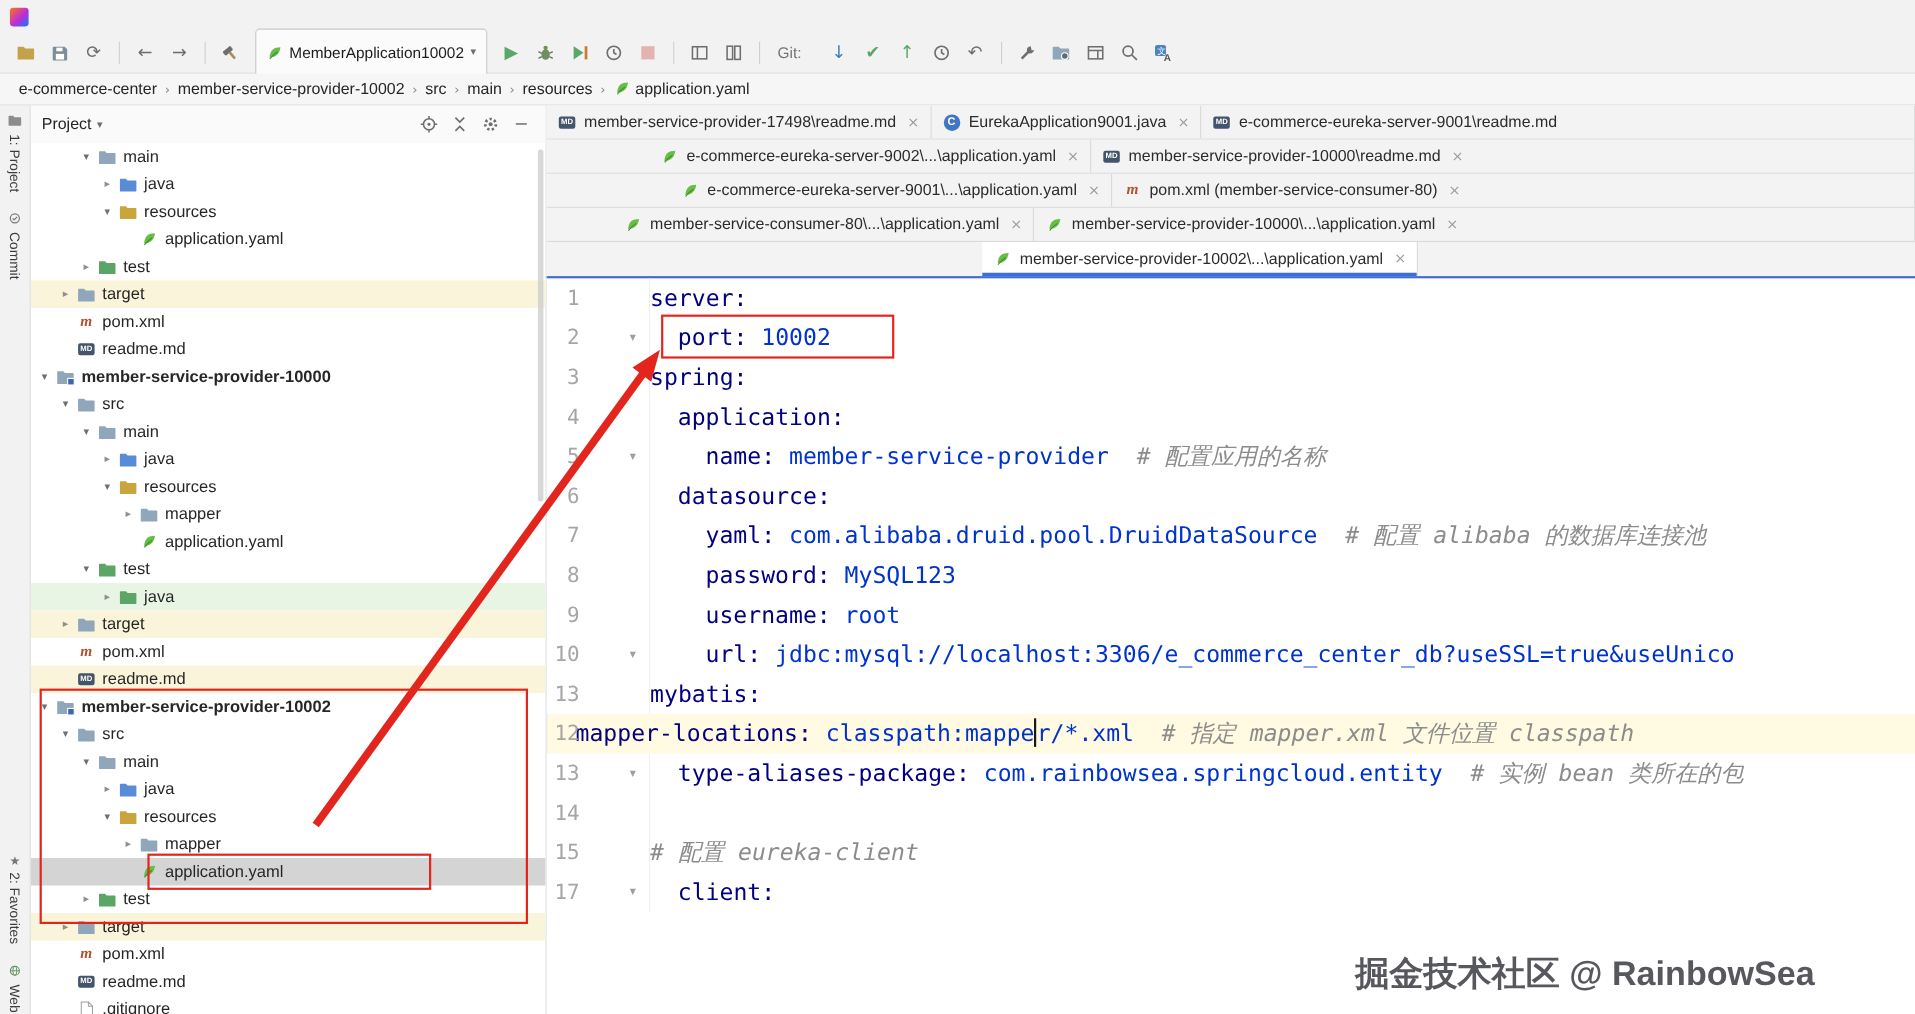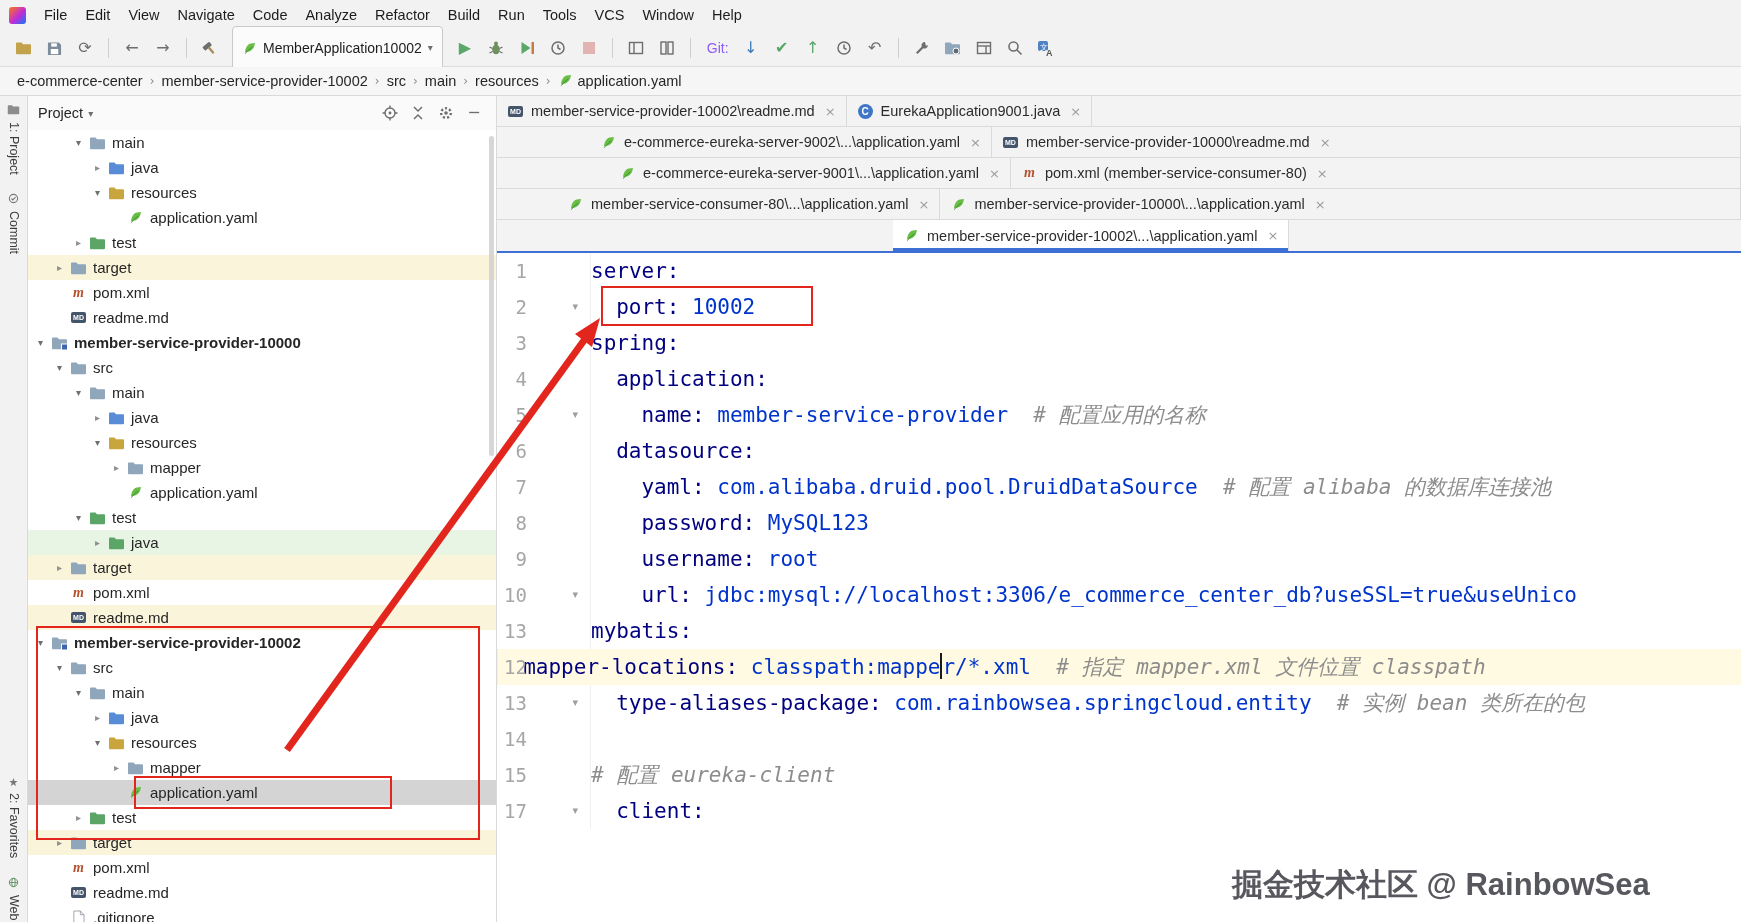--- a/index.html
+++ b/index.html
@@ -21,21 +21,21 @@
     background:#f2f2f2; border-bott om:1px solid #ddd; display:flex; align-items:center;
     padding-left:10px; gap:5px; border-bottom:1px solid #dcdcdc; }
   .tb-icon { width:26px; height:26px; display:inline-flex; align-items:center;
     justify-content:center; border-radius:4px; }
   .tb-sep { width:1px; height:20px; background:#cfcfcf; margin:0 5px; }
   .uni { font-family:"DejaVu Sans", sans-serif; font-size:16px; color:#6e6e6e; line-height:1; }
   .run-config { display:inline-flex; align-items:center; gap:6px; height:44px;
     border:1px solid #c9c9c9; border-radius:4px; background:#fbfbfb; padding:0 9px;
     font-size:14px; color:#1c1c1c; margin:0 4px; }
   .stop-sq { width:12px; height:12px; background:#C75450; opacity:.4; display:inline-block; }
-  .git-label { font-size:14px; color:#8b5cf6; margin:0 4px 0 6px; }
+  .git-label { font-size:14px; color:#737373; margin:0 16px 0 6px; }
 
   
   .breadcrumbs { position:absolute; left:0; top:67px; width:1741px; height:29px;
     background:#f6f6f6; border-bottom:1px solid #d9d9d9; display:flex; align-items:center;
     padding-left:14px; font-size:14.5px; color:#262626; }
   .bc-item { padding:0 3px; display:inline-flex; align-items:center; gap:5px; }
   .bc-item.b { font-weight:normal; }
   .bc-sep { color:#8a8a8a; font-size:12px; padding:0 4px; font-family:"DejaVu Sans",sans-serif; }
   .bc-ic svg { vertical-align:-2px; }
 
@@ -113,35 +113,20 @@
   #box-port   { left:601px; top:286px; width:212px; height:40px; }
   .overlay-svg { position:absolute; left:0; top:0; z-index:60; pointer-events:none; }
   .watermark { position:absolute; left:1232px; top:864px; z-index:40; white-space:nowrap;
     font-size:31px; font-weight:bold; color:rgba(58,58,66,.85); }
 </style>
 </head>
 <body>
 
 <div class="titlebar">
   <span class="app-icon"></span>
-  <nav class="menubar" id="menubar">
-      <span class="menu-item">File</span>
-      <span class="menu-item">Edit</span>
-      <span class="menu-item">View</span>
-      <span class="menu-item">Navigate</span>
-      <span class="menu-item">Code</span>
-      <span class="menu-item">Analyze</span>
-      <span class="menu-item">Refactor</span>
-      <span class="menu-item">Build</span>
-      <span class="menu-item">Run</span>
-      <span class="menu-item">Tools</span>
-      <span class="menu-item">VCS</span>
-      <span class="menu-item">Window</span>
-      <span class="menu-item">Help</span>
-    </nav>
 </div>
 
 <div class="toolbar" id="toolbar">
     <span class="tb-icon">
       <svg width="17" height="14" viewBox="0 0 17 14">
         <path d="M1 2.3c0-.5.4-.9.9-.9h4.6l1.5 1.8h7.1c.5 0 .9.4.9.9v8.2c0 .5-.4.9-.9.9H1.9c-.5 0-.9-.4-.9-.9z" fill="#C2A24B"></path>
       </svg>
     </span>
     <span class="tb-icon">
       <svg width="15" height="15" viewBox="0 0 16 16">
@@ -637,29 +622,35 @@
   <div class="panel-scrollbar"></div>
 </div>
 
 <div class="editor-area">
   <div id="tab-rows">
       <div class="tab-row" style="padding-left:0px">
         <div class="tab">
           <span class="tab-icon">
             <span class="md-badge">MD</span>
           </span>
-          <span class="tab-label">member-service-provider-10002\readme.md</span>
+          <span class="tab-label">member-service-provider-17498\readme.md</span>
           <span class="tab-close">×</span>
         </div>
         <div class="tab">
           <span class="tab-icon">
             <span class="class-badge">C</span>
           </span>
           <span class="tab-label">EurekaApplication9001.java</span>
           <span class="tab-close">×</span>
+        </div>
+        <div class="tab grow">
+          <span class="tab-icon">
+            <span class="md-badge">MD</span>
+          </span>
+          <span class="tab-label">e-commerce-eureka-server-9001\readme.md</span>
         </div>
       </div>
       <div class="tab-row" style="padding-left:93px">
         <div class="tab">
           <span class="tab-icon">
             <svg width="15" height="15" viewBox="0 0 16 16">
               <path d="M13.8 2.2c-.4 3-1.3 5.2-3 6.9-1.9 1.9-4.4 2.7-7.6 2.9.3-3.2 1.1-5.7 3-7.6 1.7-1.7 4.4-2 7.6-2.2z" fill="#68BD45"></path>
               <path d="M3.5 13.5c2-2.8 4.2-5 7.5-7" stroke="#3e8e2f" stroke-width="1" fill="none"></path>
             </svg>
           </span>

